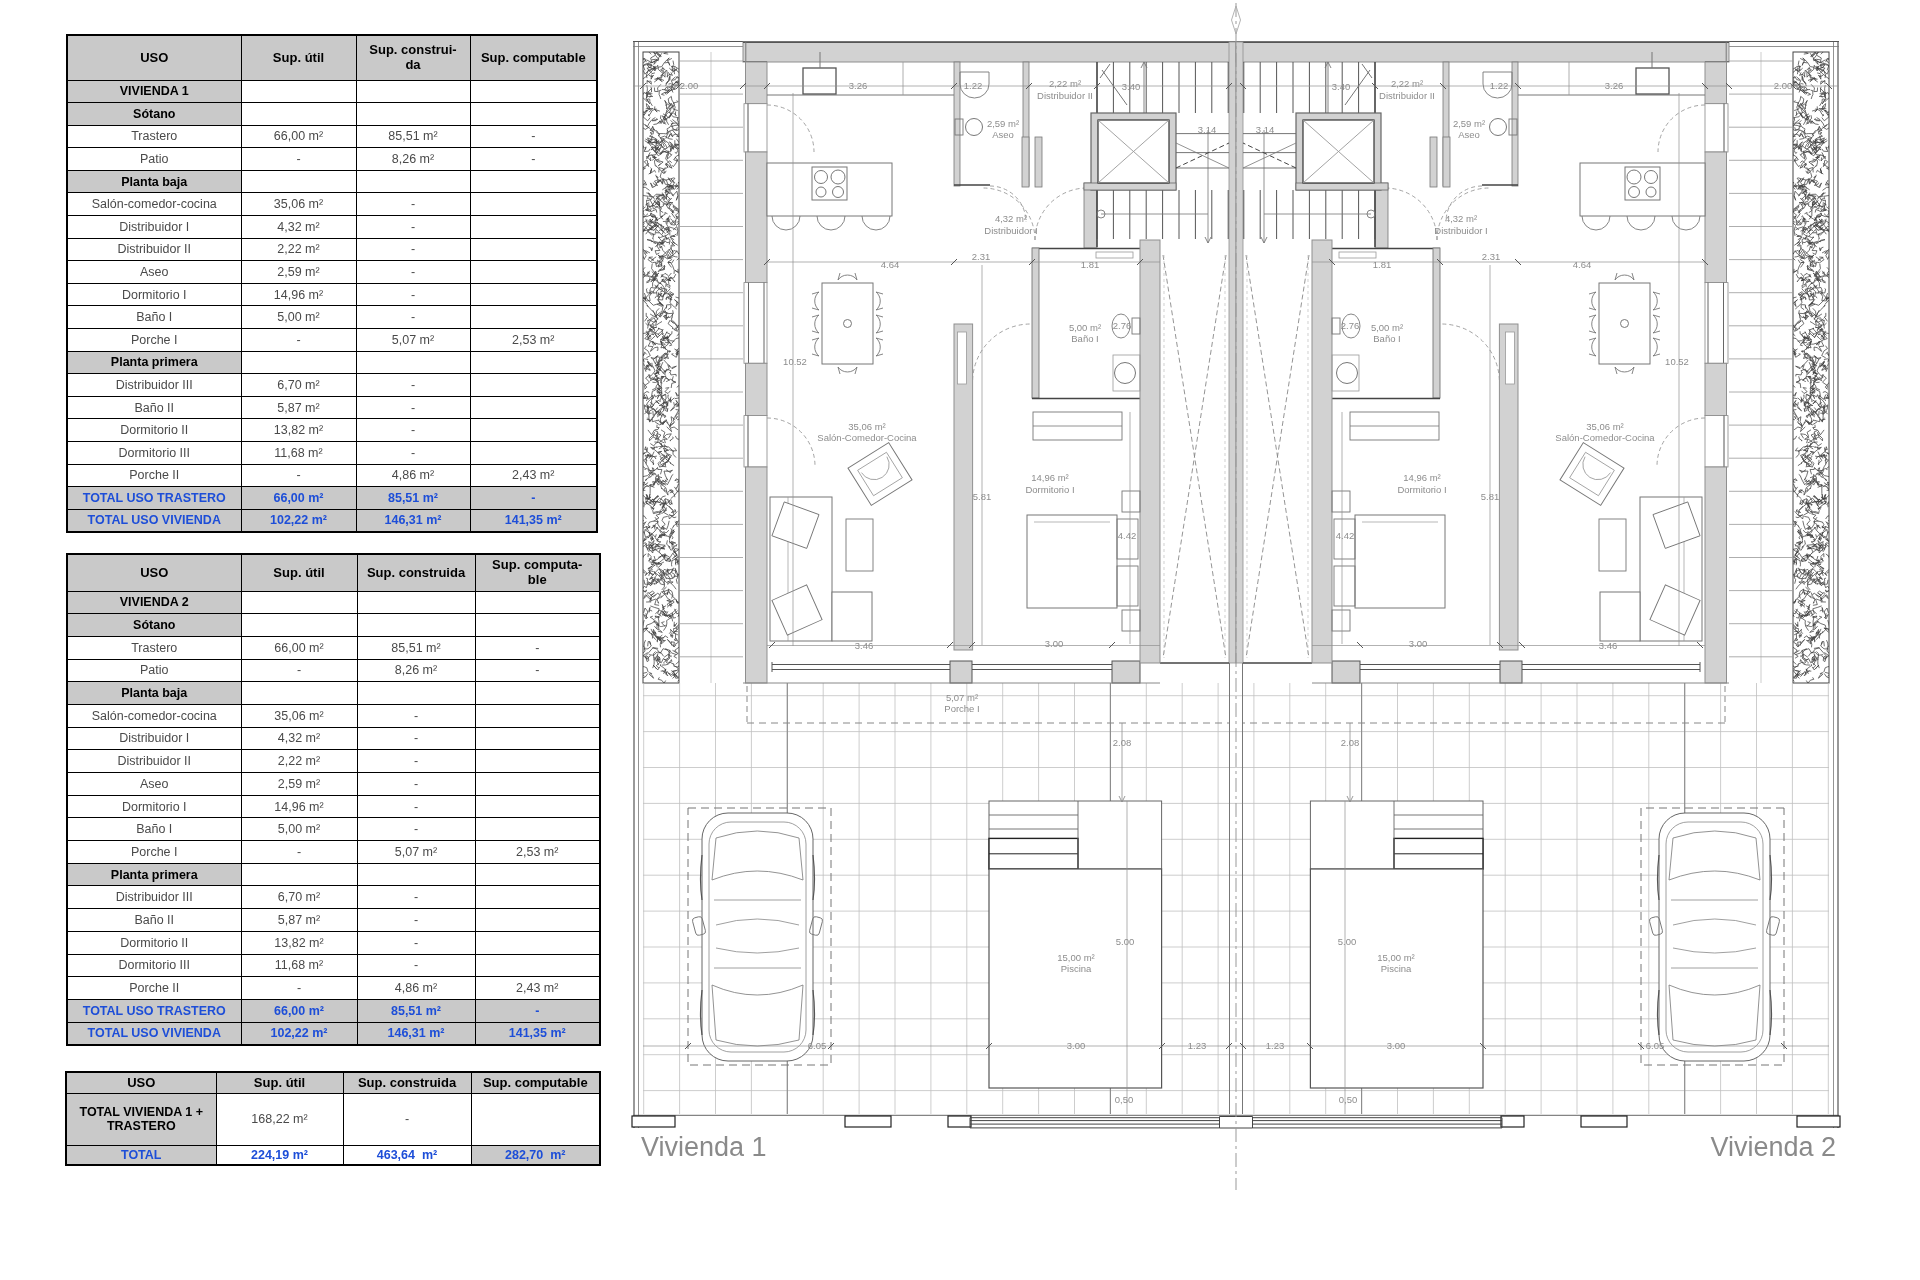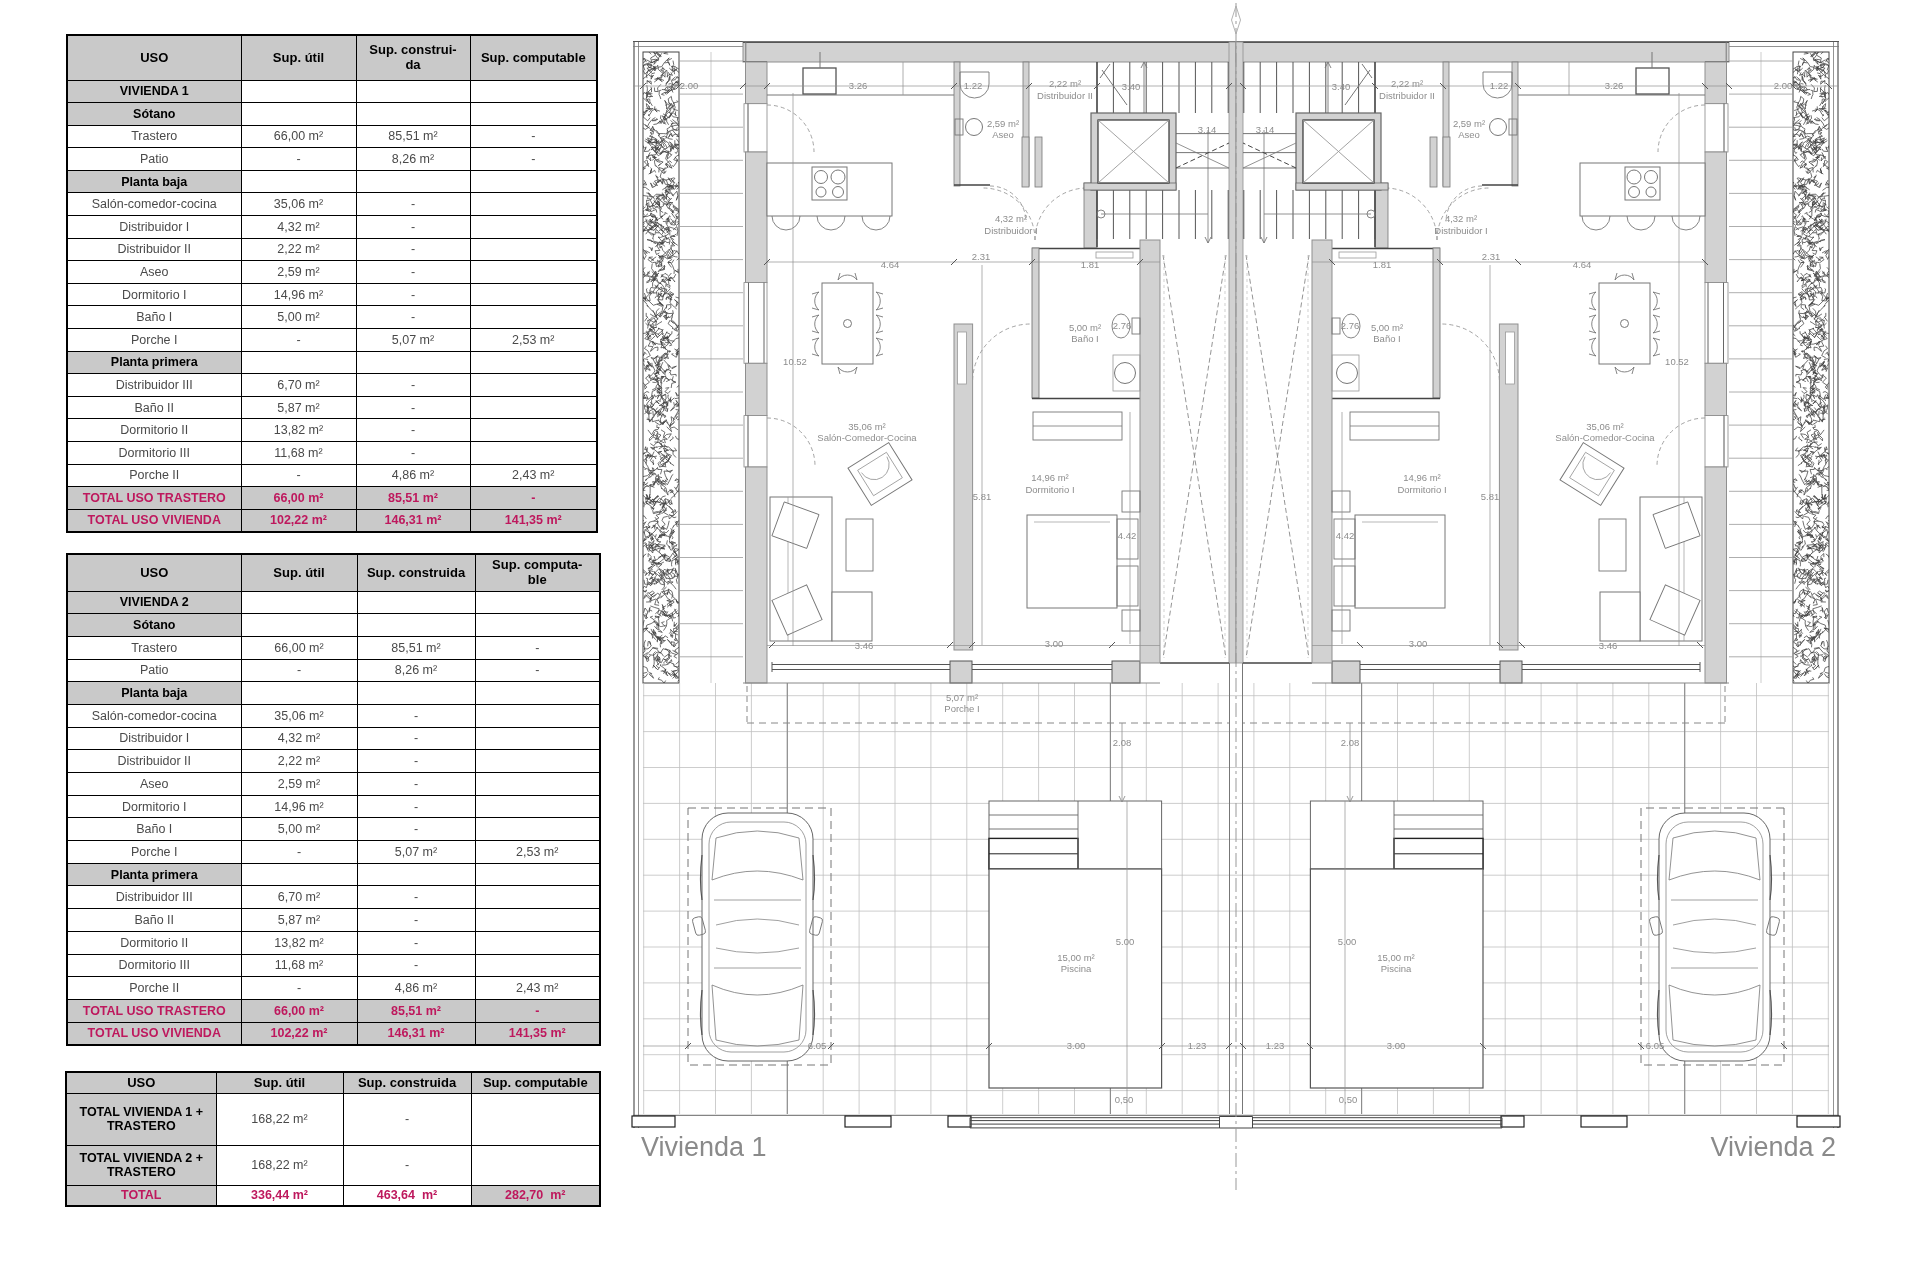--- a/index.html
+++ b/index.html
@@ -1,20 +1,20 @@
 <!DOCTYPE html>
 <html><head><meta charset="utf-8"><style>
 *{margin:0;padding:0;box-sizing:border-box}
 body{width:1920px;height:1280px;background:#fff;font-family:"Liberation Sans",sans-serif;position:relative;overflow:hidden}
 table.t{position:absolute;border-collapse:collapse;table-layout:fixed;border:2.5px solid #000}
 table.t td,table.t th{border:1.6px solid #000;text-align:center;vertical-align:middle;font-size:12.5px;color:#4a4a4a;padding:0;overflow:hidden}
 table.t th{background:#c9c9c9;color:#000;font-size:13px;line-height:1.1}
 table.t .g{background:#c9c9c9}
 table.t .b{font-weight:bold;color:#000;font-size:12.5px}
-table.t tr.tot td{font-weight:bold;color:#be185d}
+table.t tr.tot td{font-weight:bold;color:#1d4ed8}
 </style></head><body>
 
 <svg width="1920" height="1280" viewBox="0 0 1920 1280" style="position:absolute;left:0;top:0">
     <g id="halfplan">
       <line x1="634" y1="41" x2="634" y2="1128" stroke="#555" stroke-width="1.2"></line>
       <line x1="638.5" y1="41" x2="638.5" y2="1128" stroke="#777" stroke-width="0.8"></line>
       <line x1="633" y1="41.5" x2="1236.0" y2="41.5" stroke="#555" stroke-width="1.2"></line>
       <line x1="633" y1="46.5" x2="747" y2="46.5" stroke="#777" stroke-width="0.8"></line>
       <clipPath id="vegclip">
         <rect x="643" y="52" width="36" height="631"></rect>
@@ -942,25 +942,19 @@
         <th>Sup. útil</th>
         <th>Sup. construida</th>
         <th>Sup. computable</th>
       </tr>
       <tr class="d" style="height:52px">
         <td class="g b">TOTAL VIVIENDA 1 +<br>TRASTERO</td>
         <td>168,22 m²</td>
         <td>-</td>
         <td></td>
       </tr>
-      <tr class="d" style="height:40.5px">
-        <td class="g b">TOTAL VIVIENDA 2 +<br>TRASTERO</td>
-        <td>168,22 m²</td>
-        <td>-</td>
-        <td></td>
-      </tr>
       <tr class="tot" style="height:20px">
         <td class="g b">TOTAL</td>
-        <td class="b">336,44 m²</td>
+        <td class="b">224,19 m²</td>
         <td class="b">463,64&nbsp; m²</td>
         <td class="g b">282,70&nbsp; m²</td>
       </tr>
     </tbody>
   </table>
 </body></html>

